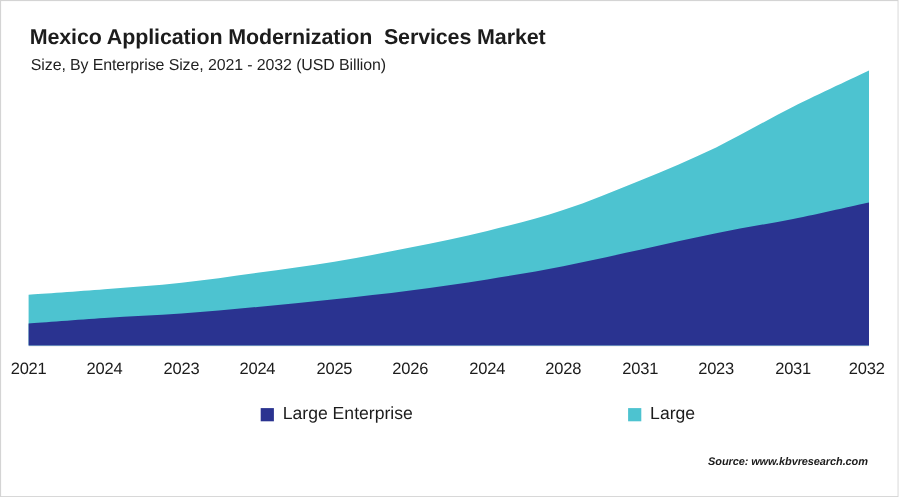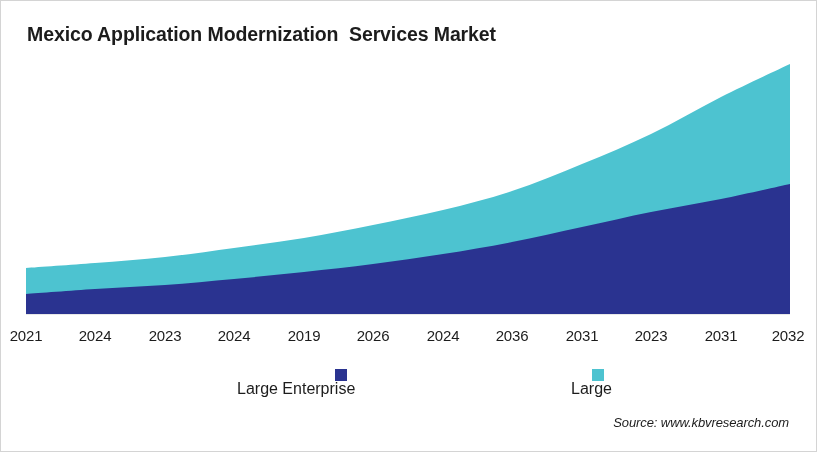--- a/index.html
+++ b/index.html
@@ -76,73 +76,74 @@
     position: absolute;
     left: 0px;
     top: 368px;
     width: 817px;
     height: 24px;
   }
   .legend-entry {
     position: absolute;
     top: 0;
     display: flex;
-    align-items: flex-end;
+    align-items: center;
     white-space: nowrap;
-    flex-direction: column;
   }
   .legend-swatch {
     width: 12px;
     height: 12px;
     display: inline-block;
     margin-right: 8px;
     flex: none;
   }
   .legend-label {
     font-size: 16px;
     color: #1c1c1c;
     line-height: 16px;
   }
   #legend-large { left: 236px; }
   #legend-smes  { left: 570px; }
   #source-note {
     position: absolute;
     right: 27px;
     top: 414px;
-    font-size: 13px;
+    font-size: 10px;
     font-style: italic;
     color: #1c1c1c;
     letter-spacing: -0.1px;
     white-space: pre;
+    font-weight: bold;
   }
 </style>
 </head>
 <body>
 
 <div id="figure">
 
   <div id="chart-title">Mexico Application Modernization  Services Market</div>
+  <div id="chart-subtitle">Size, By Enterprise Size, 2021 - 2032 (USD Billion)</div>
 
   <div id="plot-area">
     <svg id="plot-svg" width="817" height="452" viewBox="0 0 817 452">
       <line id="baseline" x1="25" y1="313.5" x2="789" y2="313.5" stroke="#e8e8e8" stroke-width="1"></line>
       <path id="area-smes" d="M 25 267 C 36.50 266.17, 70.83 263.83, 94.00 262.00 C 117.17 260.17, 140.83 258.50, 164.00 256.00 C 187.17 253.50, 209.83 250.17, 233.00 247.00 C 256.17 243.83, 279.83 240.83, 303.00 237.00 C 326.17 233.17, 348.83 228.67, 372.00 224.00 C 395.17 219.33, 418.83 214.67, 442.00 209.00 C 465.17 203.33, 487.83 197.67, 511.00 190.00 C 534.17 182.33, 557.83 172.50, 581.00 163.00 C 604.17 153.50, 626.83 144.17, 650.00 133.00 C 673.17 121.83, 696.83 107.67, 720.00 96.00 C 743.17 84.33, 777.50 68.50, 789.00 63.00 L 789 313 L 25 313 Z" fill="#4dc3d0"></path>
       <path id="area-large" d="M 25 293 C 36.50 292.17, 70.83 289.50, 94.00 288.00 C 117.17 286.50, 140.83 285.67, 164.00 284.00 C 187.17 282.33, 209.83 280.17, 233.00 278.00 C 256.17 275.83, 279.83 273.50, 303.00 271.00 C 326.17 268.50, 348.83 266.00, 372.00 263.00 C 395.17 260.00, 418.83 256.67, 442.00 253.00 C 465.17 249.33, 487.83 245.50, 511.00 241.00 C 534.17 236.50, 557.83 231.00, 581.00 226.00 C 604.17 221.00, 626.83 215.67, 650.00 211.00 C 673.17 206.33, 696.83 202.67, 720.00 198.00 C 743.17 193.33, 777.50 185.50, 789.00 183.00 L 789 313 L 25 313 Z" fill="#2a3390"></path>
     </svg>
   </div>
 
   <div id="x-axis-labels">
     <span class="x-tick-label" style="left:25px">2021</span>
     <span class="x-tick-label" style="left:94px">2024</span>
     <span class="x-tick-label" style="left:164px">2023</span>
     <span class="x-tick-label" style="left:233px">2024</span>
-    <span class="x-tick-label" style="left:303px">2019</span>
+    <span class="x-tick-label" style="left:303px">2025</span>
     <span class="x-tick-label" style="left:372px">2026</span>
     <span class="x-tick-label" style="left:442px">2024</span>
-    <span class="x-tick-label" style="left:511px">2036</span>
+    <span class="x-tick-label" style="left:511px">2028</span>
     <span class="x-tick-label" style="left:581px">2031</span>
     <span class="x-tick-label" style="left:650px">2023</span>
     <span class="x-tick-label" style="left:720px">2031</span>
     <span class="x-tick-label" style="left:787px">2032</span>
   </div>
 
   <div id="legend">
     <div class="legend-entry" id="legend-large">
       <span class="legend-swatch" style="background: rgb(42, 51, 144);"></span>
       <span class="legend-label">Large Enterprise</span>

